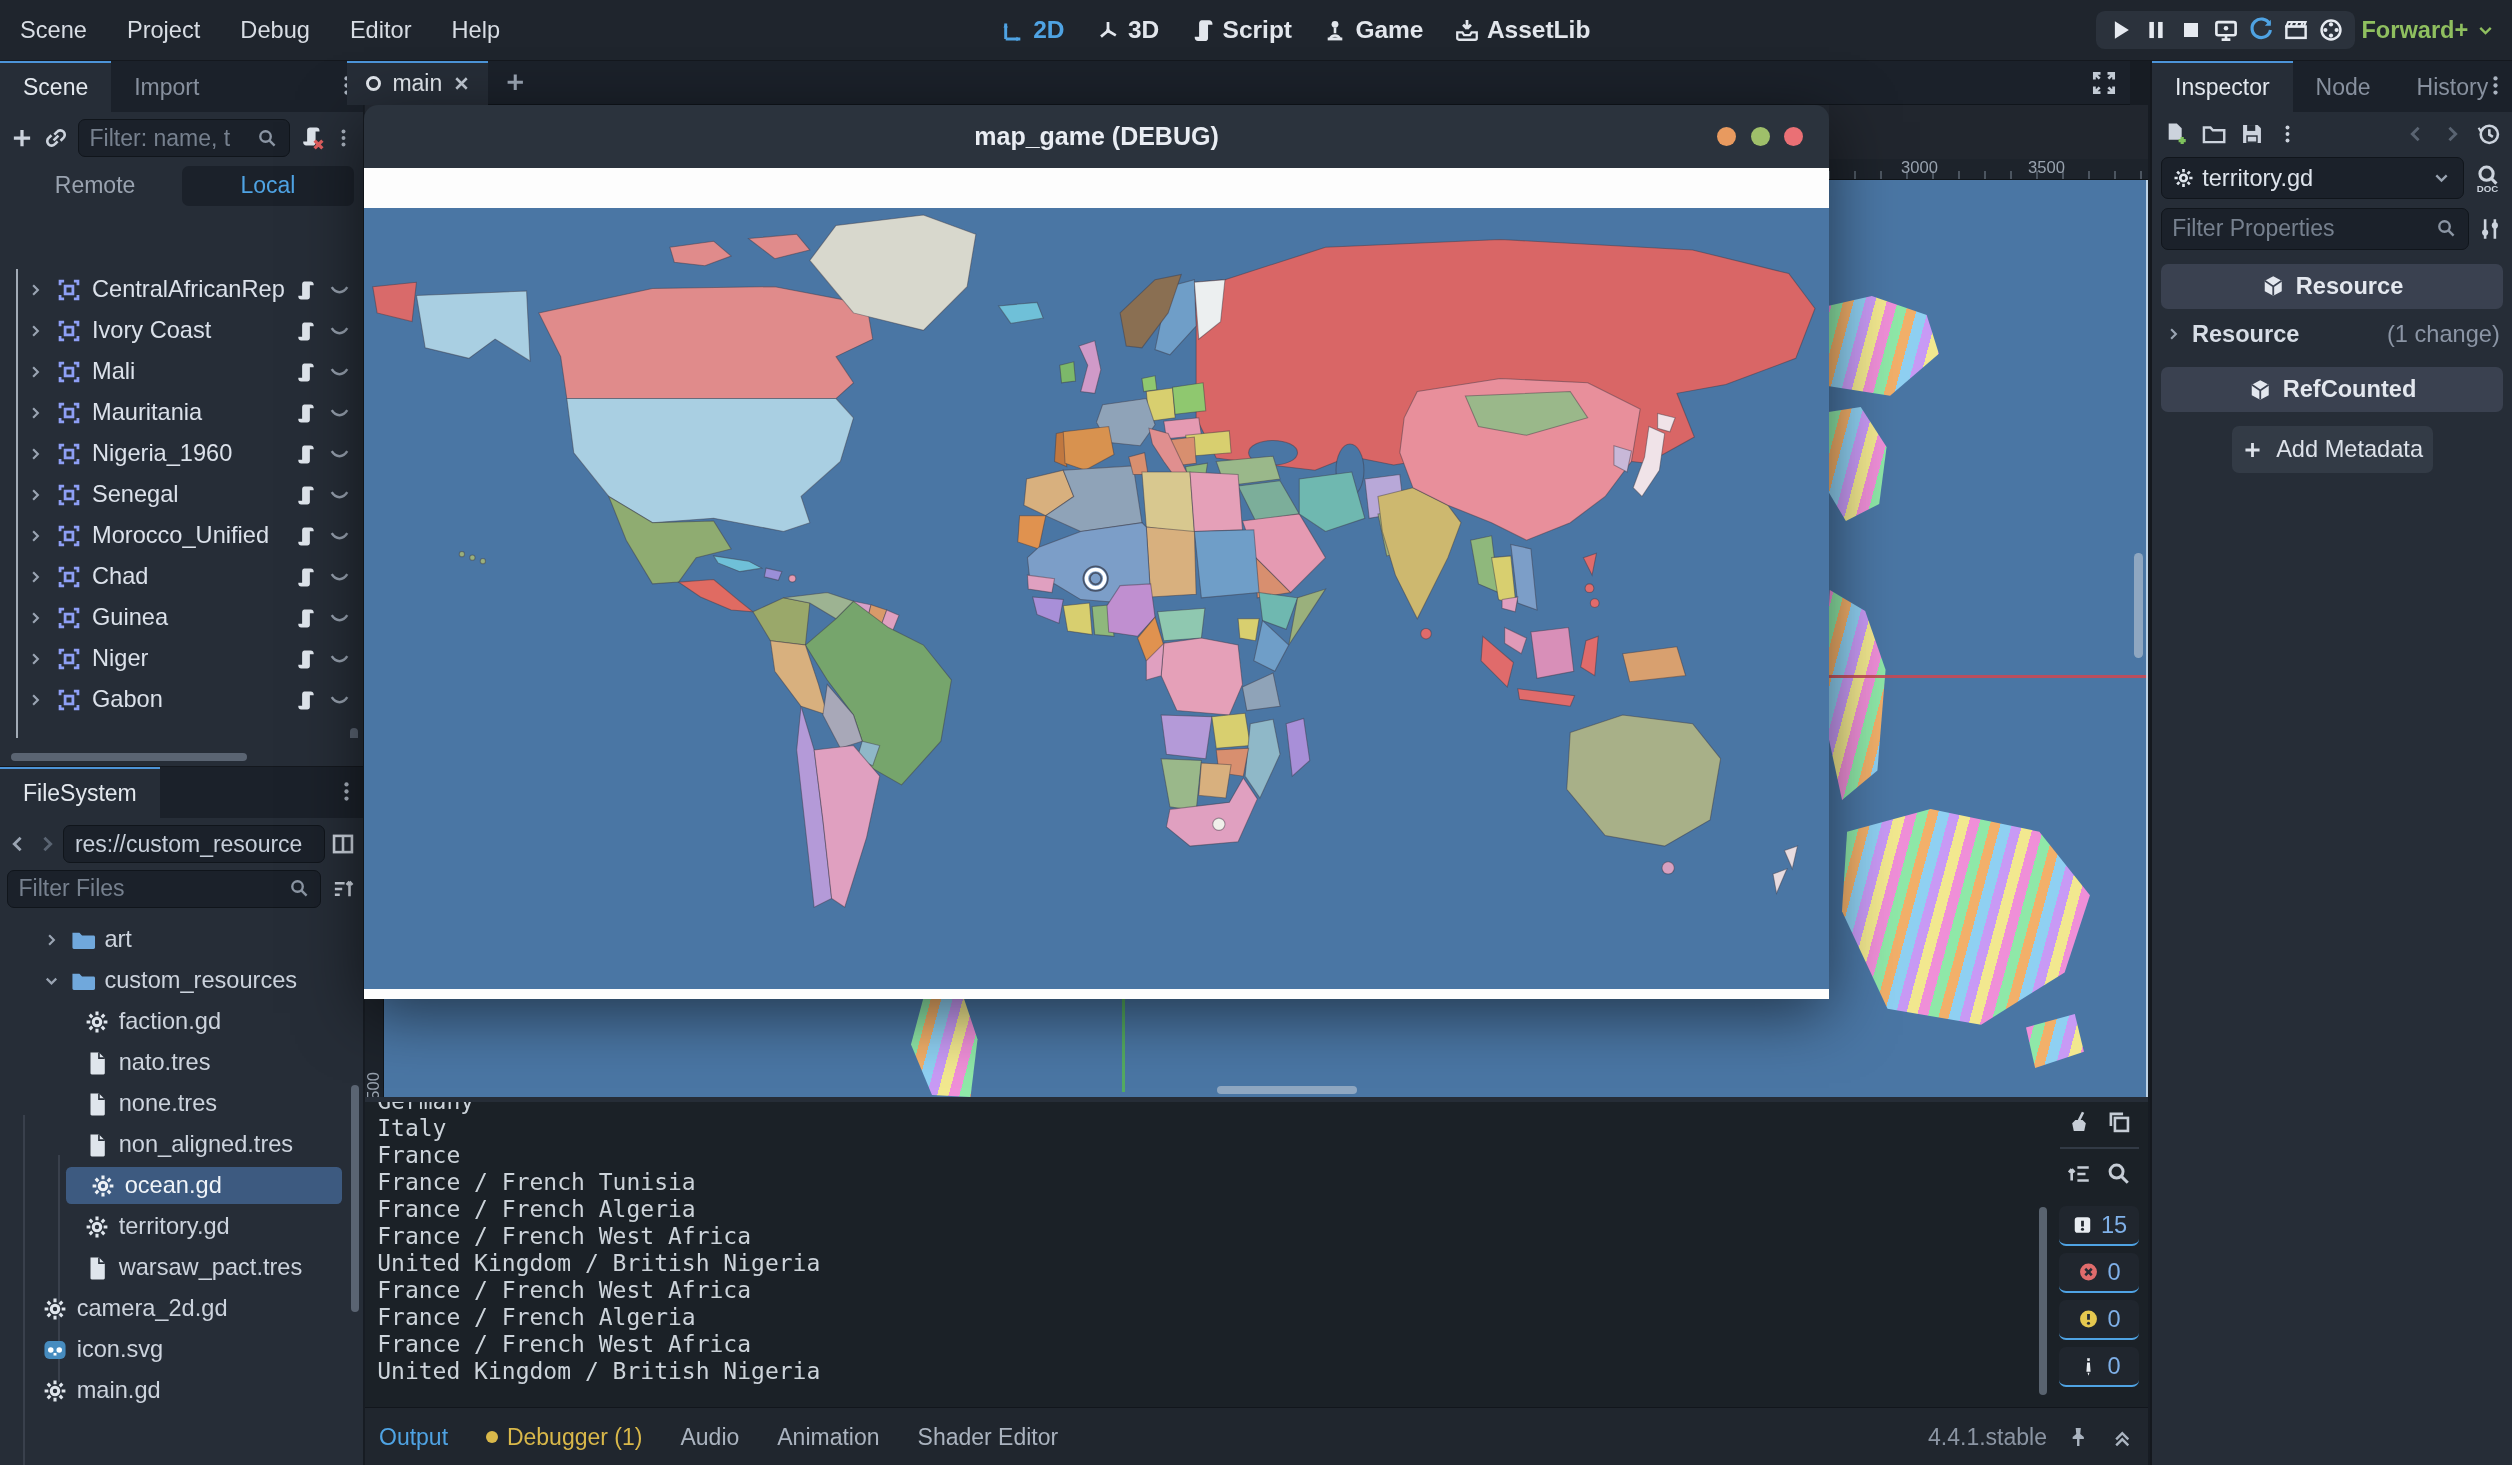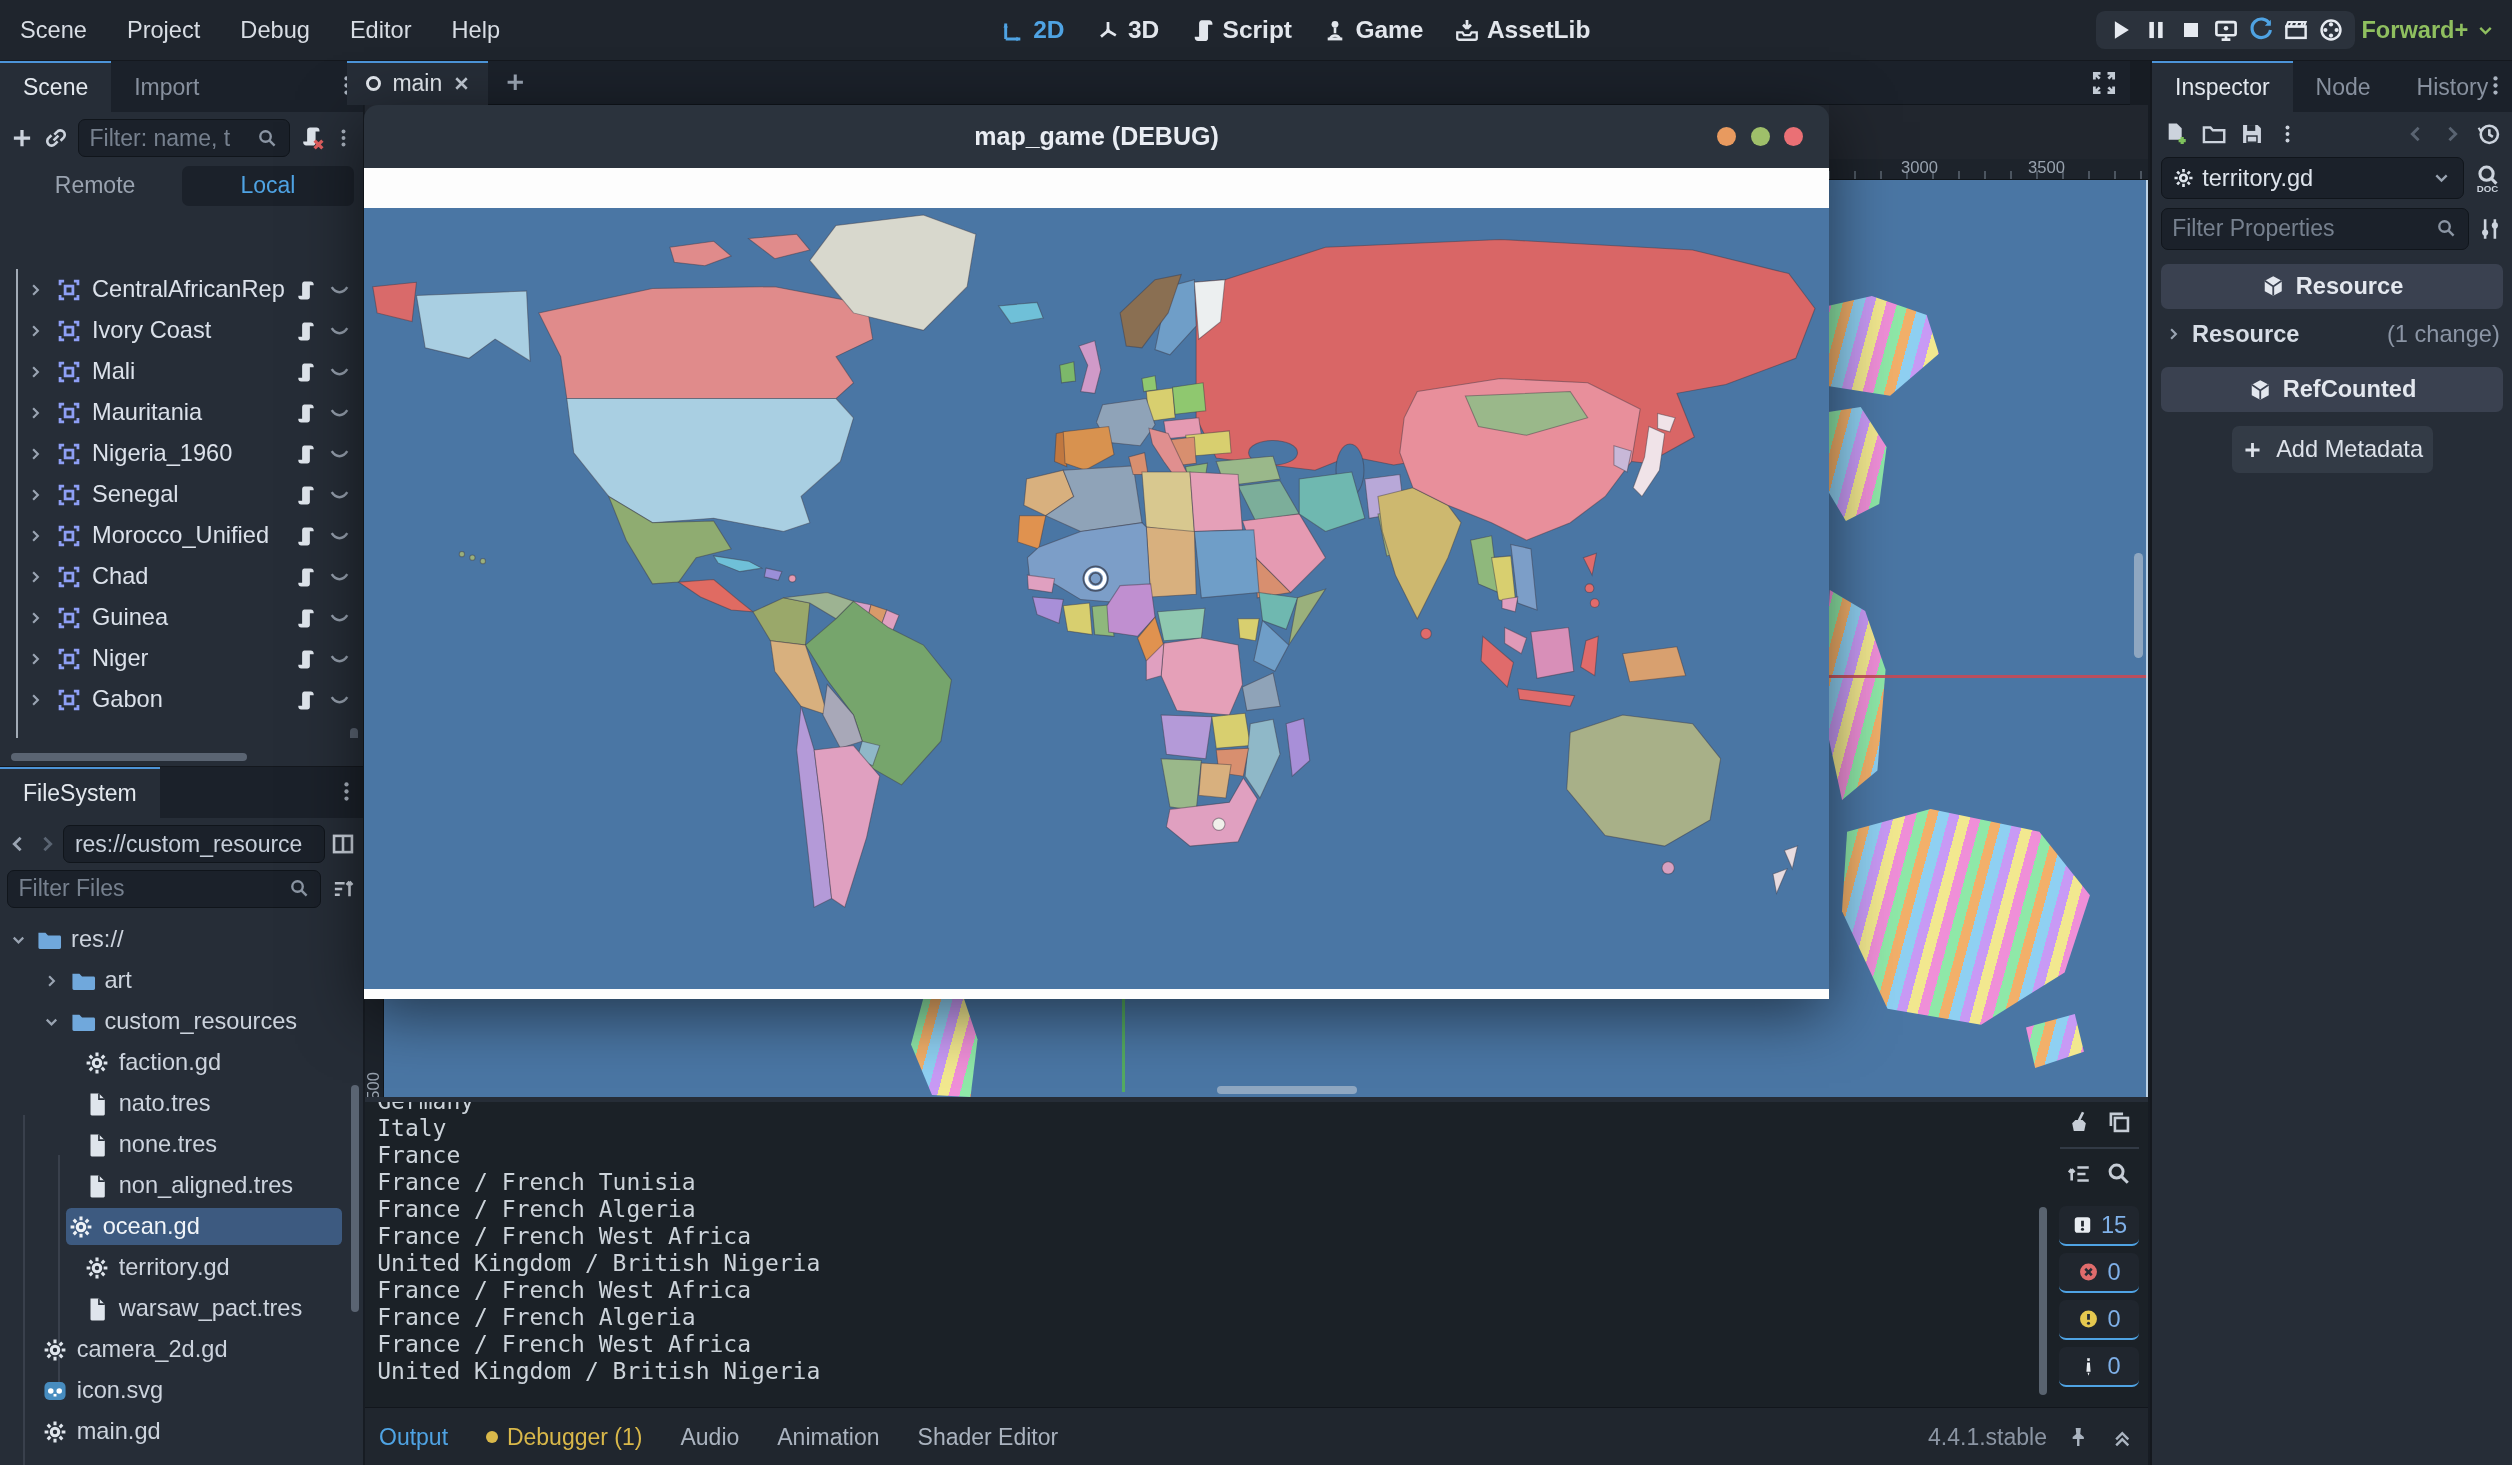--- a/index.html
+++ b/index.html
@@ -653,29 +653,20 @@
         </svg>
     </div>
     <svg class="ic" style="color:#ccd3dd" viewBox="0 0 30 30" width="26" height="26">
         <use href="#i-sort"></use>
       </svg>
   </div>
 
   <div id="fs-tree">
     <div class="fguide1"></div>
     <div class="fguide2"></div>
-    <div class="frow" style="padding-left:8.7px">
-        <svg class="ic chev" style="width:19px" viewBox="0 0 22 30" width="19" height="26">
-          <use href="#i-chev-d"></use>
-        </svg>
-        <svg class="ic" style="color:#70a8dc" viewBox="0 0 30 30" width="26" height="26">
-          <use href="#i-folder"></use>
-        </svg>
-        <span>res://</span>
-      </div>
     <div class="frow" style="padding-left:42px">
         <svg class="ic chev" style="width:19px" viewBox="0 0 22 30" width="19" height="26">
           <use href="#i-chev-r"></use>
         </svg>
         <svg class="ic" style="color:#70a8dc" viewBox="0 0 30 30" width="26" height="26">
           <use href="#i-folder"></use>
         </svg>
         <span>art</span>
       </div>
     <div class="frow" style="padding-left:42px">
@@ -704,21 +695,21 @@
           <use href="#i-file"></use>
         </svg>
         <span>none.tres</span>
       </div>
     <div class="frow" style="padding-left:84px">
         <svg class="ic" style="color:#dfe5ec" viewBox="0 0 30 30" width="26" height="26">
           <use href="#i-file"></use>
         </svg>
         <span>non_aligned.tres</span>
       </div>
-    <div class="frow sel" style="padding-left:68px">
+    <div class="frow sel" style="padding-left:90px">
         <i class="selbg"></i>
         <svg class="ic" style="color:#eef2f6" viewBox="0 0 30 30" width="26" height="26">
           <use href="#i-gear"></use>
         </svg>
         <span style="color:#f0f4f8">ocean.gd</span>
       </div>
     <div class="frow" style="padding-left:84px">
         <svg class="ic" style="color:#dfe5ec" viewBox="0 0 30 30" width="26" height="26">
           <use href="#i-gear"></use>
         </svg>

